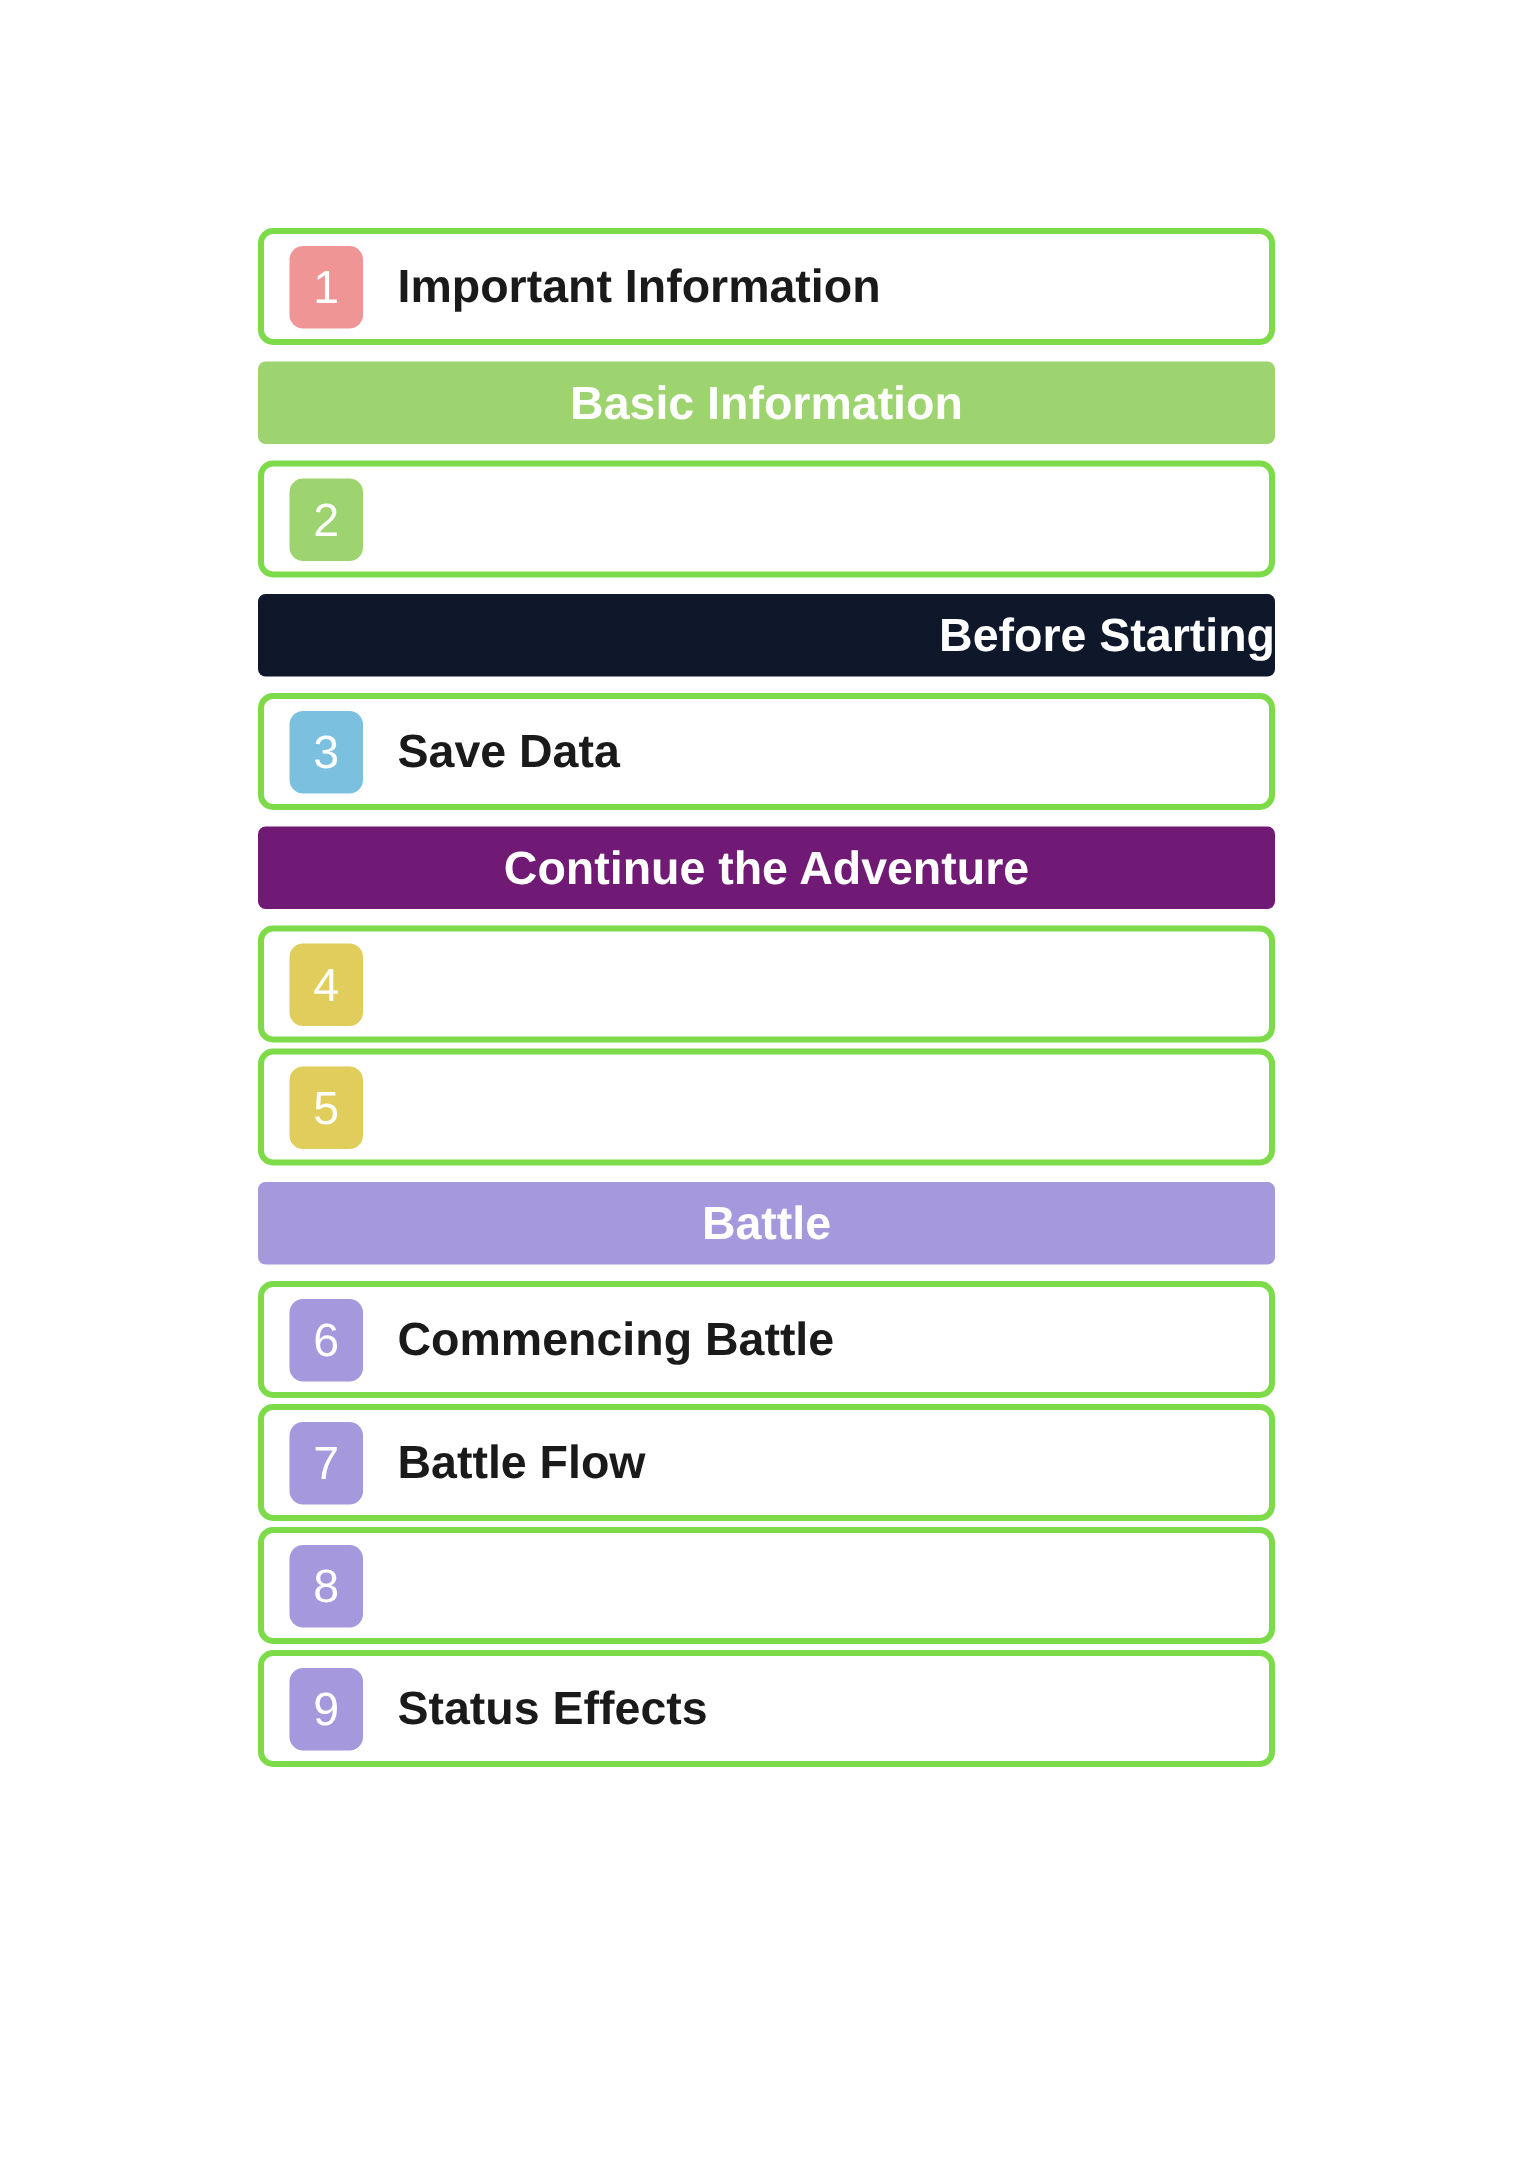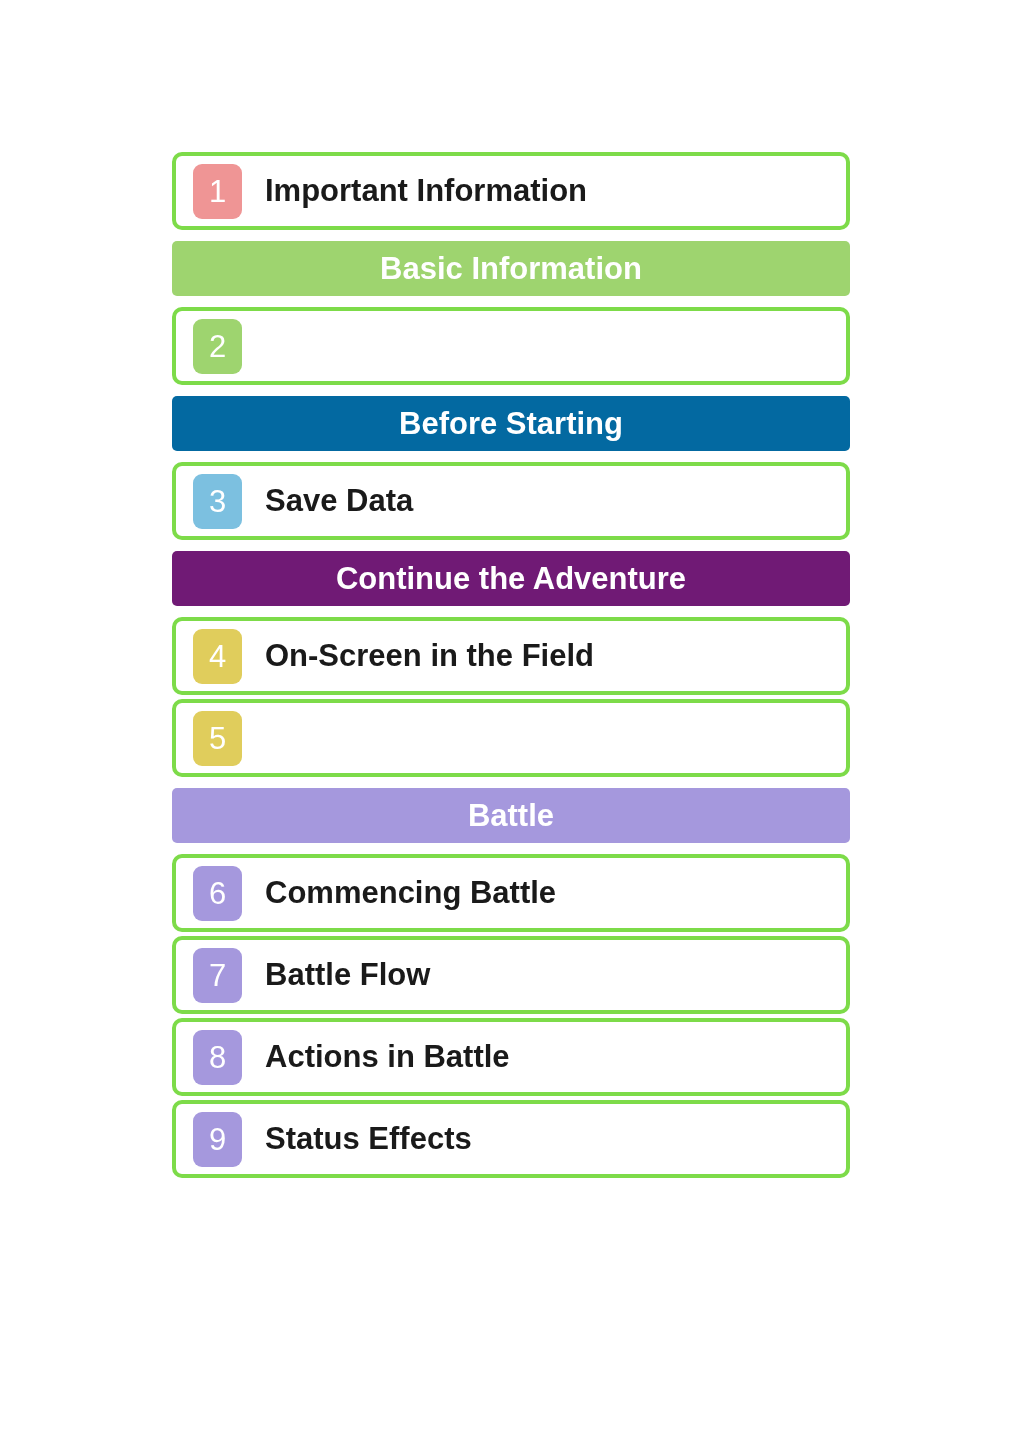--- a/index.html
+++ b/index.html
@@ -104,50 +104,48 @@
       <div class="chapter-card" style="border-color: rgb(125, 219, 73);">
         <span class="chapter-badge" style="background: rgb(239, 149, 149);">1</span>
         <span class="chapter-title">Important Information</span>
       </div>
       <div class="section-header" style="background: rgb(158, 212, 111);">
         <span>Basic Information</span>
       </div>
       <div class="chapter-card" style="border-color: rgb(125, 219, 73);">
         <span class="chapter-badge" style="background: rgb(158, 212, 111);">2</span>
       </div>
-      <div class="section-header" style="background: #0369a1;">
+      <div class="section-header" style="background: #0f172a; justify-content: flex-end;">
         <span>Before Starting</span>
       </div>
       <div class="chapter-card" style="border-color: rgb(125, 219, 73);">
         <span class="chapter-badge" style="background: rgb(124, 192, 224);">3</span>
         <span class="chapter-title">Save Data</span>
       </div>
       <div class="section-header" style="background: #701a75;">
         <span>Continue the Adventure</span>
       </div>
       <div class="chapter-card" style="border-color: rgb(125, 219, 73);">
         <span class="chapter-badge" style="background: rgb(224, 205, 92);">4</span>
-        <span class="chapter-title">On-Screen in the Field</span>
       </div>
       <div class="chapter-card" style="border-color: rgb(125, 219, 73);">
         <span class="chapter-badge" style="background: rgb(224, 205, 92);">5</span>
       </div>
       <div class="section-header" style="background: rgb(165, 152, 221); text-align: center;">
         <span>Battle</span>
       </div>
       <div class="chapter-card" style="border-color: rgb(125, 219, 73);">
         <span class="chapter-badge" style="background: rgb(165, 152, 221);">6</span>
         <span class="chapter-title">Commencing Battle</span>
       </div>
       <div class="chapter-card" style="border-color: rgb(125, 219, 73);">
         <span class="chapter-badge" style="background: rgb(165, 152, 221);">7</span>
         <span class="chapter-title">Battle Flow</span>
       </div>
       <div class="chapter-card" style="border-color: rgb(125, 219, 73);">
         <span class="chapter-badge" style="background: rgb(165, 152, 221);">8</span>
-        <span class="chapter-title">Actions in Battle</span>
       </div>
       <div class="chapter-card" style="border-color: rgb(125, 219, 73);">
         <span class="chapter-badge" style="background: rgb(165, 152, 221);">9</span>
         <span class="chapter-title">Status Effects</span>
       </div>
     </div>
 </div>
 
 </body></html>

